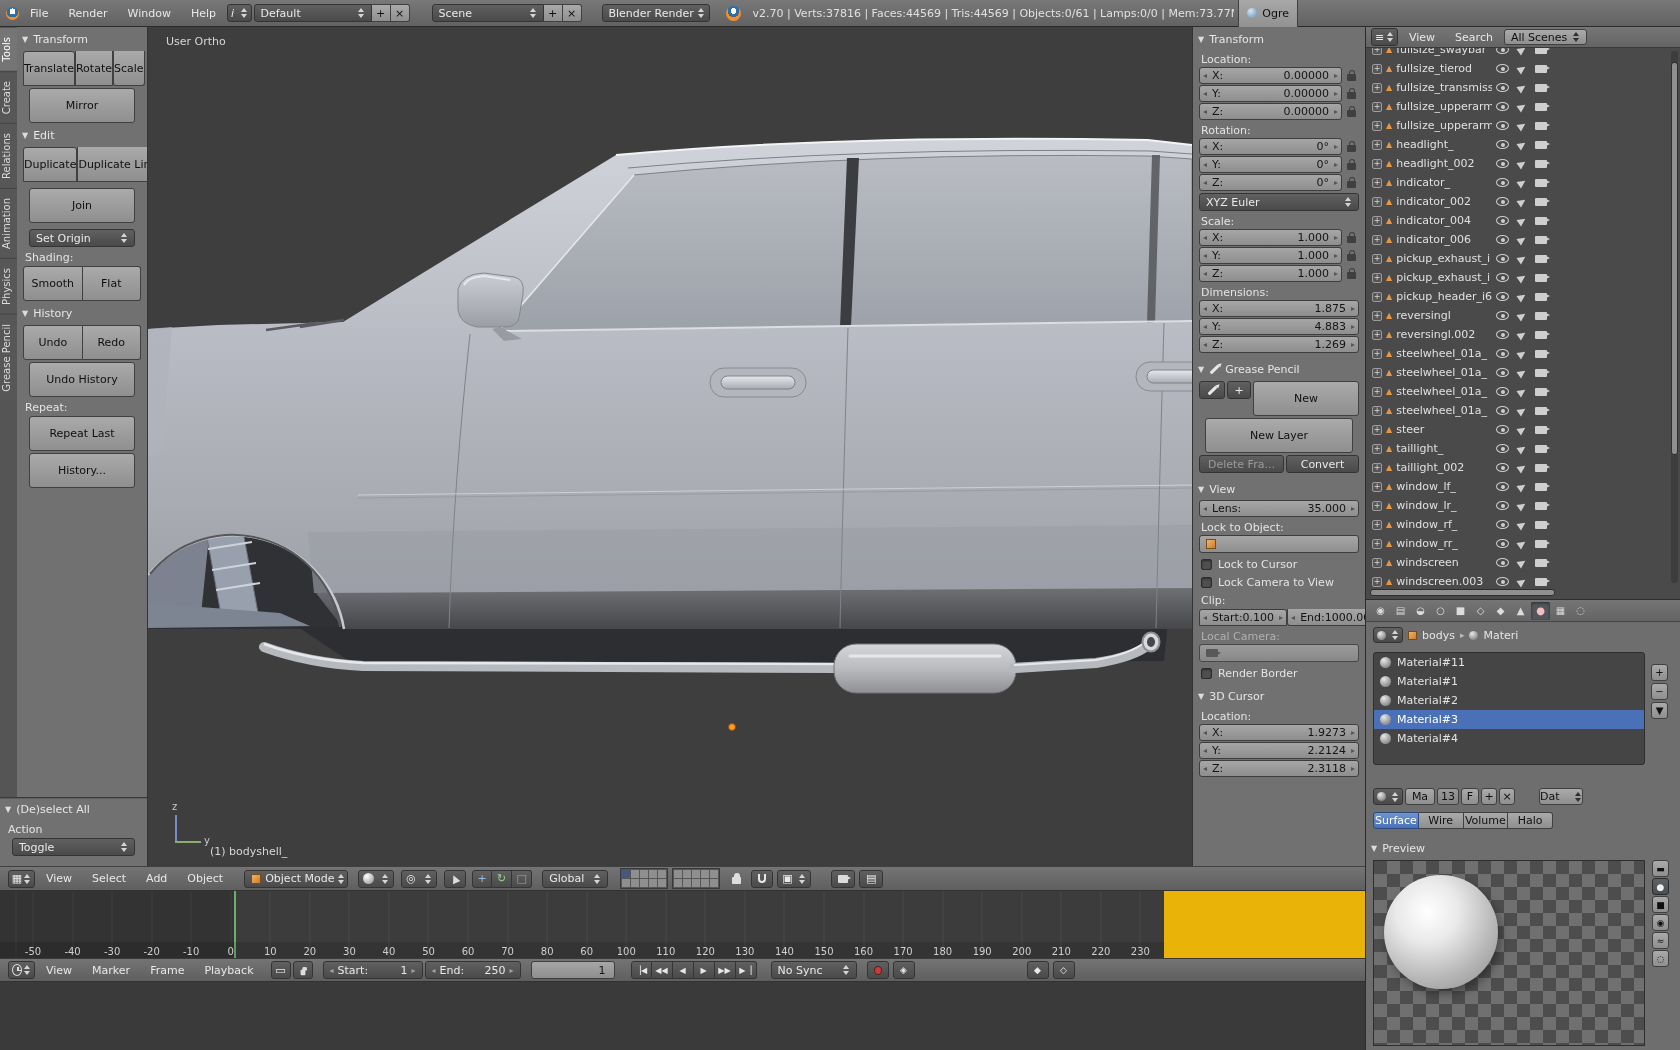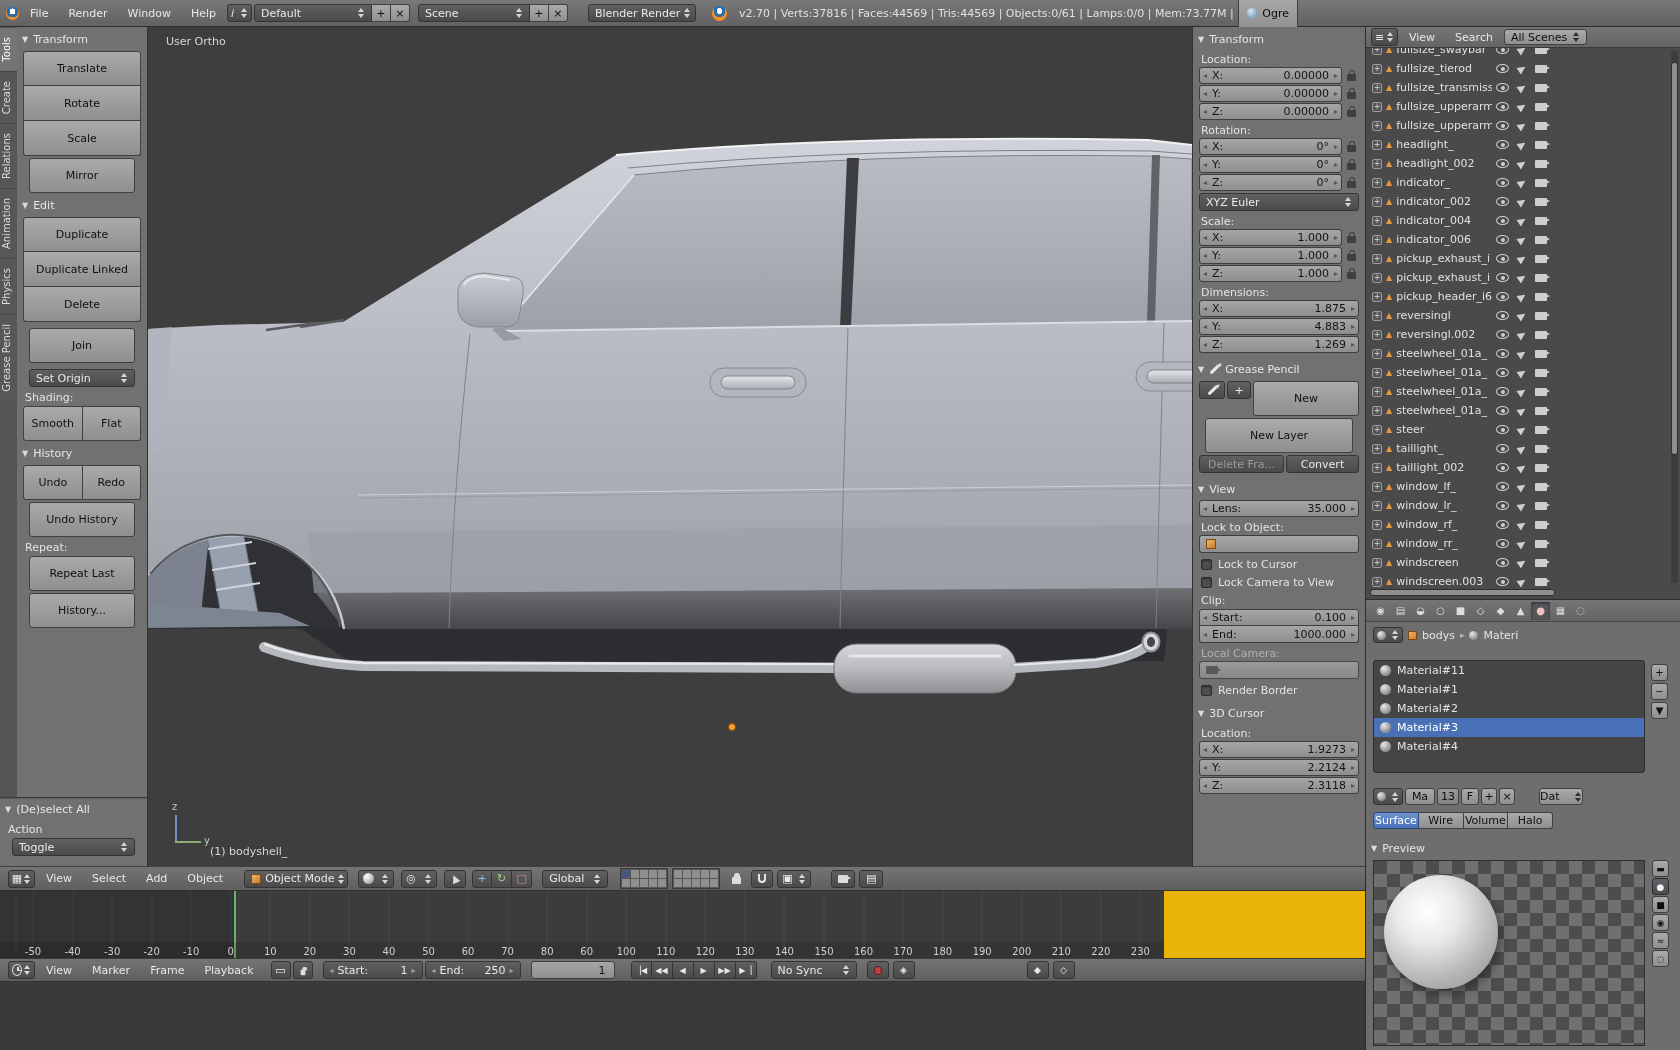--- a/index.html
+++ b/index.html
@@ -58,21 +58,21 @@
   
   #tool-area{position:absolute;left:0;top:27px;width:148px;height:839px;background:#717171;border-right:1px solid #333;display:flex;flex-direction:column}
   #tool-cols{display:flex;flex:1;overflow:hidden}
   #tab-strip{width:17px;background:#555;display:flex;flex-direction:column}
   .ttab{writing-mode:vertical-rl;transform:rotate(180deg);color:#dcdcdc;font-size:10px;padding:9px 1px;background:#575757;border-bottom:1px solid #474747;text-align:center}
   .ttab.active{background:#757575;color:#fff}
   #shelf{flex:1;padding-top:2px;overflow:hidden}
   .ph{display:flex;align-items:center;gap:5px;color:#e6e6e6;font-size:11px;height:20px;padding:0 5px}
   .plabel{color:#e3e3e3;margin:4px 8px 1px;font-size:11px}
   .plabel.dim{color:#b0b0b0}
-  .stackv{display:flex;flex-direction:column;margin:2px 6px}
+  .stackv{display:flex;flex-direction:row;margin:2px 6px}
   .stackv .sbtn{border-radius:0;border-top-width:0}
   .stackv .sbtn:first-child{border-radius:3px 3px 0 0;border-top-width:1px}
   .stackv .sbtn:last-child{border-radius:0 0 3px 3px}
   .stackh{display:flex;margin:2px 6px}
   .stackh>*{flex:1;border-radius:0;border-left-width:0}
   .stackh>:first-child{border-radius:3px 0 0 3px;border-left-width:1px}
   .stackh>:last-child{border-radius:0 3px 3px 0}
   .sbtn1{margin:2px 12px}
   #op-panel{border-top:1px solid #5d5d5d;box-shadow:0 -1px 0 #3c3c3c;padding-bottom:8px}
   
@@ -106,21 +106,21 @@
   .vscroll{position:absolute;right:2px;top:24px;bottom:16px;width:7px;background:#3d3d3d;border-radius:3px;z-index:3}
   .vthumb{position:absolute;left:0;right:0;top:2%;height:74%;background:#8f8f8f;border:1px solid #2f2f2f;border-radius:3px}
   .hscroll{position:absolute;left:4px;bottom:3px;width:185px;height:7px;background:#8f8f8f;border:1px solid #2f2f2f;border-radius:3px;z-index:3}
   
   #props{position:relative;height:450px;background:#6e6e6e;overflow:hidden}
   .ptabs{height:22px;background:linear-gradient(#757575,#646464);border-bottom:1px solid #454545;display:flex;align-items:center;padding-left:5px;gap:1px}
   .ptab{width:19px;height:18px;display:flex;align-items:center;justify-content:center;border-radius:2px;font-size:10px;color:#dcdcdc}
   .ptab.active{background:#53565a;box-shadow:inset 0 1px 3px rgba(0,0,0,.5);color:#f0c0c0}
   .pcrumb{height:26px;display:flex;align-items:center;padding:0 7px;gap:5px;color:#e4e4e4}
   .crumbsep{color:#bbb;font-size:9px}
-  .mlist{position:absolute;left:7px;top:60px;width:272px;height:113px;background:#454545;border:1px solid #2e2e2e;border-radius:3px;overflow:hidden}
+  .mlist{position:absolute;left:7px;top:52px;width:272px;height:113px;background:#454545;border:1px solid #2e2e2e;border-radius:3px;overflow:hidden}
   .mrow{height:19px;display:flex;align-items:center;gap:6px;padding:0 6px;color:#e3e3e3;font-size:11px}
   .mrow.selected{background:#4a71b8;color:#fff}
   .mside{position:absolute;left:285px;top:64px;display:flex;flex-direction:column;gap:2px}
   .mside .lt{width:17px;height:17px;font-size:10px}
   .dbrow{position:absolute;left:7px;top:188px;display:flex;gap:2px;align-items:center;width:300px}
   .modesrow{position:absolute;left:7px;top:212px;width:180px;display:flex}
   .modesrow .lt{flex:1;border-radius:0;border-left-width:0;height:17px}
   .modesrow .lt:first-child{border-radius:3px 0 0 3px;border-left-width:1px}
   .modesrow .lt:last-child{border-radius:0 3px 3px 0}
   .modebtn.active{background:linear-gradient(#6f94cf,#4a71b8);color:#fff;border-color:#2e4a7a}
@@ -170,21 +170,21 @@
         <span class="ud"></span>
       </div>
     <div class="wmjoin">
       <div class="dk" style="width:118px">
           <span>Default</span>
           <span class="ud"></span>
         </div>
       <div class="lt wmbtn">+</div>
       <div class="lt wmbtn">×</div>
     </div>
-    <div class="wmjoin" style="margin-left:6px">
+    <div class="wmjoin" style="margin-left:20px">
       <div class="dk" style="width:112px">
           <span>Scene</span>
           <span class="ud"></span>
         </div>
       <div class="lt wmbtn">+</div>
       <div class="lt wmbtn">×</div>
     </div>
     <div class="dk" style="width:108px;margin-left:18px">
         <span>Blender Render</span>
         <span class="ud"></span>

